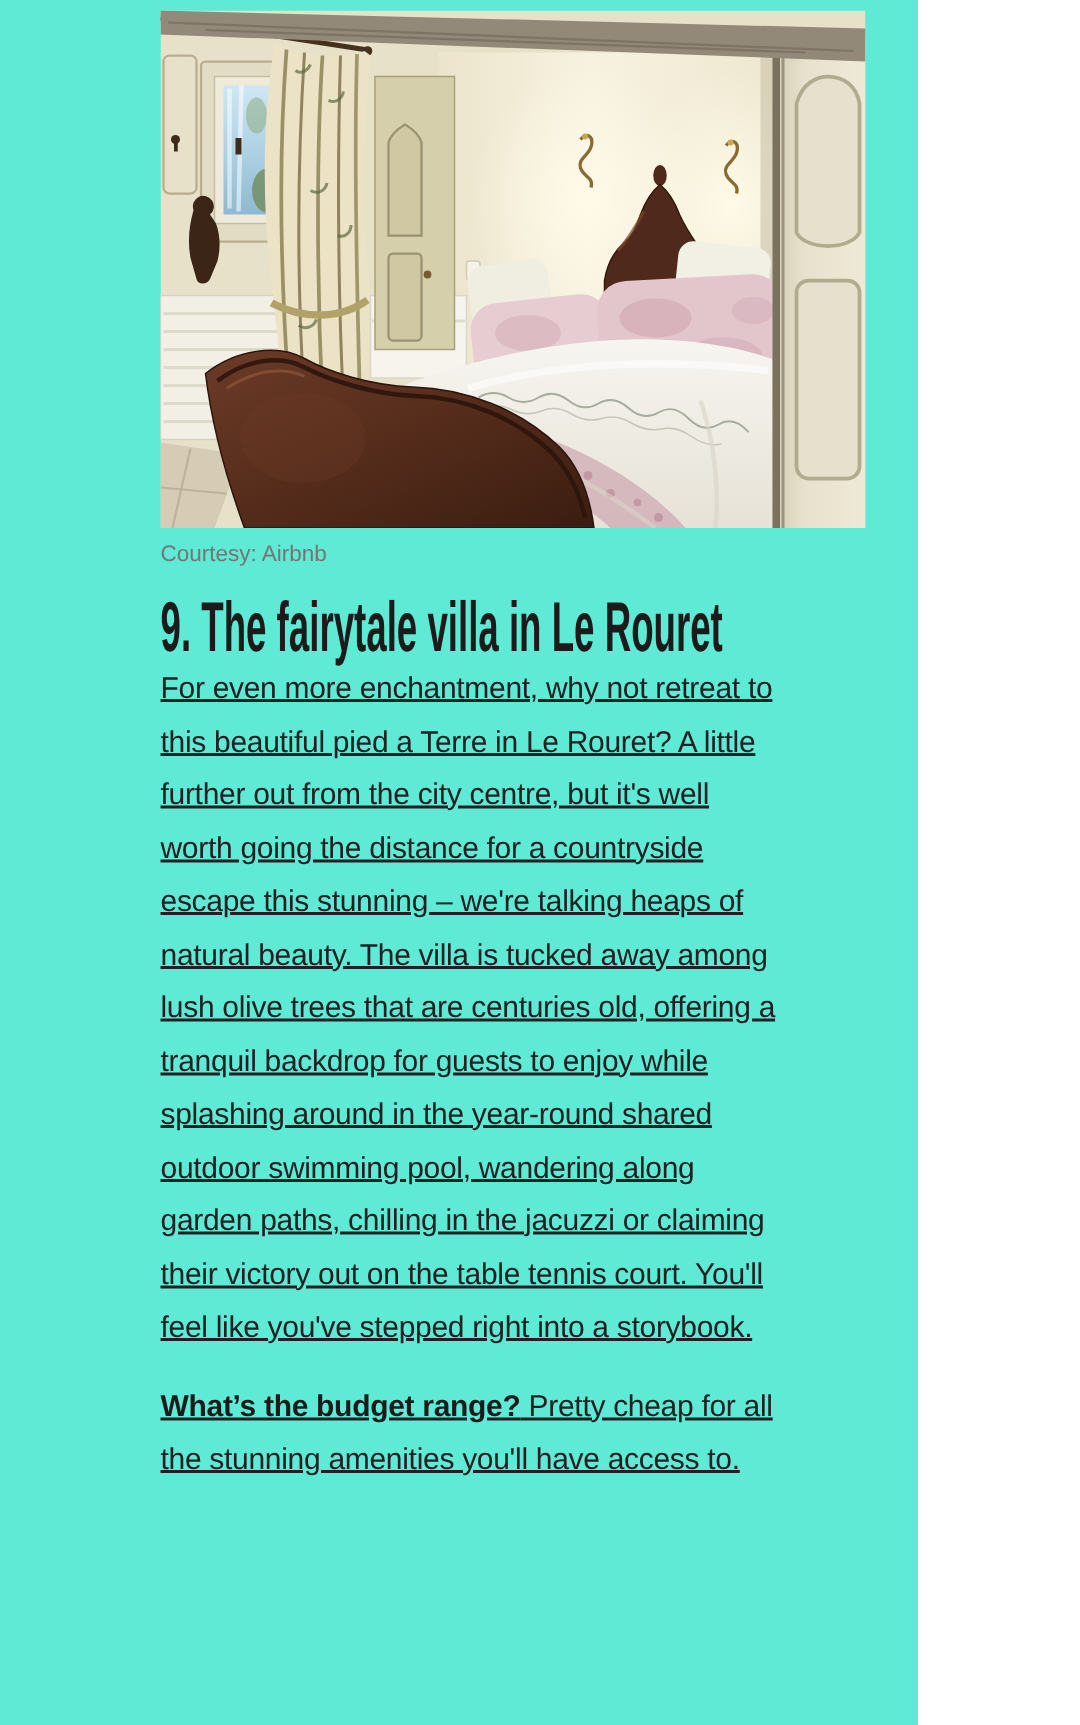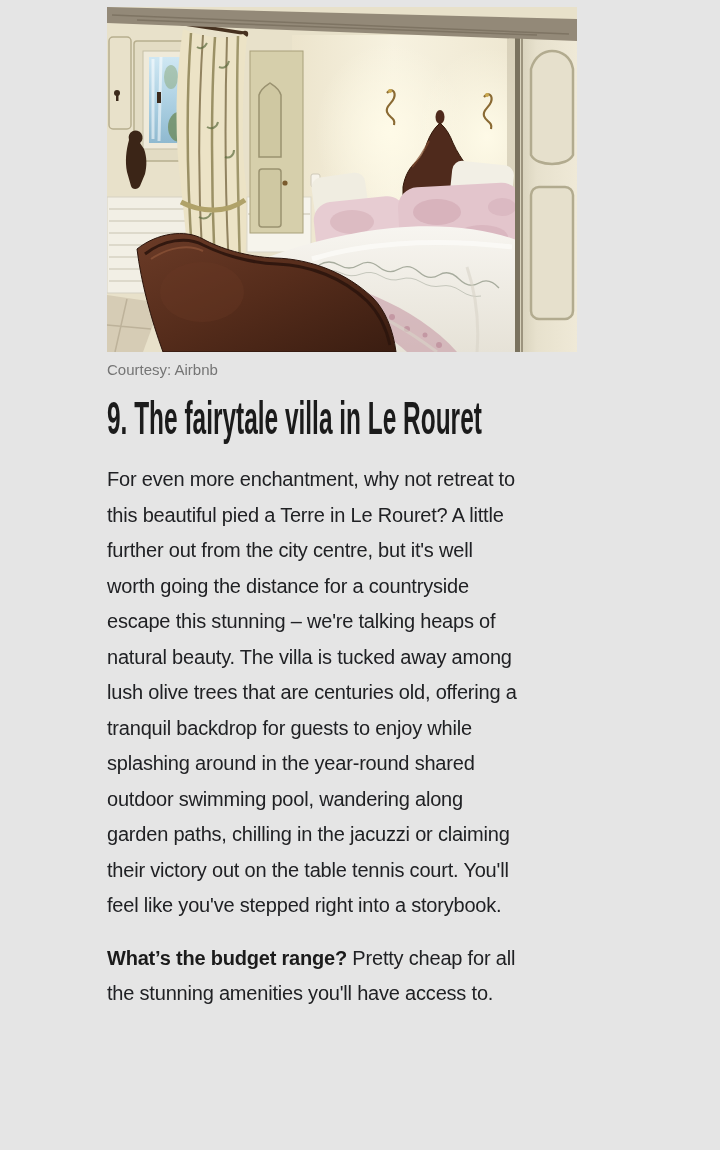--- a/index.html
+++ b/index.html
@@ -1,27 +1,27 @@
 <!DOCTYPE html>
 <html><head>
 <meta charset="utf-8">
 <style>
   html,body{margin:0;padding:0;}
   body{background:#ffffff;font-family:"Liberation Sans","DejaVu Sans",sans-serif;}
-  .page{position:relative;width:720px;height:1150px;background:#e5e5e5;overflow:hidden;}
+  .page{position:relative;width:612px;height:1150px;background:#5eead4;overflow:hidden;}
   .article{margin-left:107px;width:470px;}
   .photo{margin:0;padding-top:7px;width:470px;height:345px;box-sizing:content-box;}
   .photo svg{display:block;}
   .credit{margin-top:9px;font-size:15px;line-height:17px;color:#757575;}
   h1.headline{margin:16px 0 0;font-size:47px;line-height:48px;font-weight:700;color:#1b1b1b;
       white-space:nowrap;width:940px;transform:scaleX(0.52);transform-origin:0 50%;}
   p.body{font-size:20px;line-height:35.5px;color:#202124;letter-spacing:-0.2px;
       white-space:pre-line;width:520px;margin:0;}
-  p.intro{margin-top:20px;}
-  p.qa-1{margin-top:17px;}
+  p.intro{text-decoration:underline;}
+  p.qa-1{margin-top:17px;text-decoration:underline;}
   p.qa-2{margin-top:21px;}
   p.body b{font-weight:700;color:#1b1b1b;}
 </style>
 </head>
 <body>
 
 <div class="page">
   <div class="article">
 
     <div class="photo">

